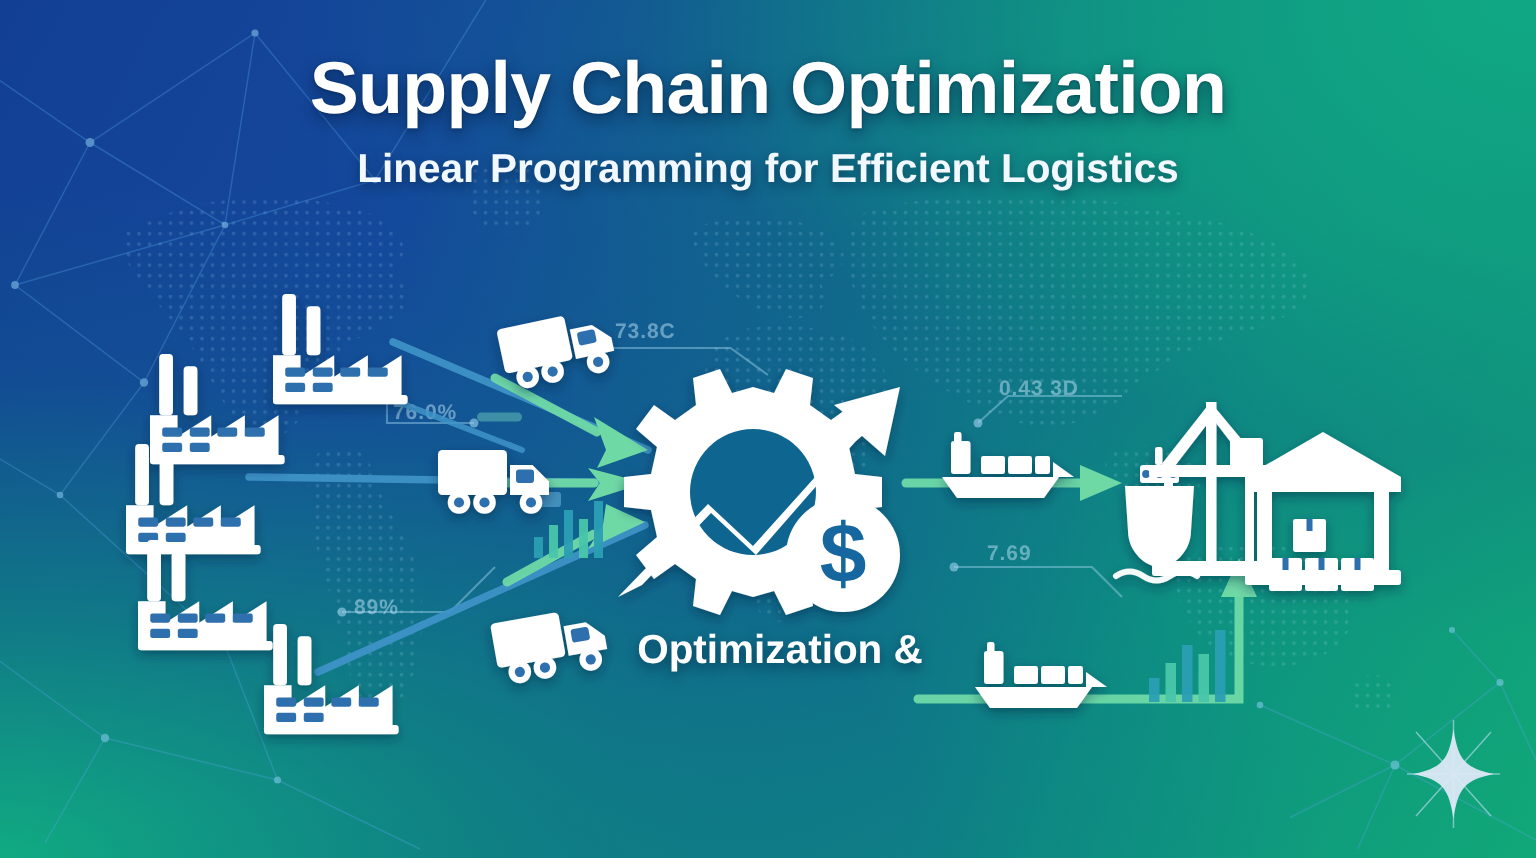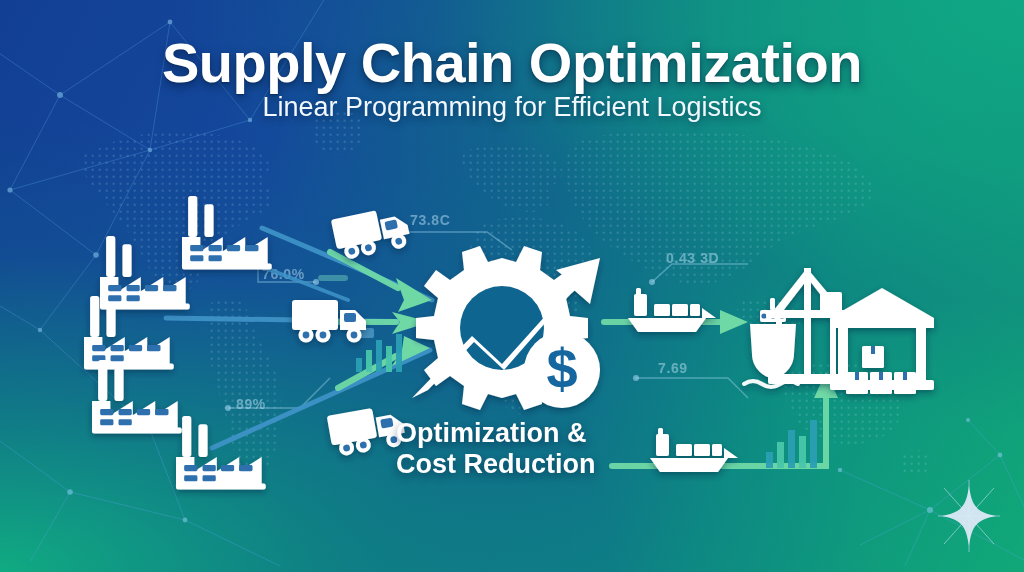--- a/index.html
+++ b/index.html
@@ -18,32 +18,32 @@
   .layer { position:absolute; inset:0; }
   .svgfill { width:100%; height:100%; display:block; }
   .dotmap { opacity:.40; }
   .constell { opacity:.62; }
 
   
   .titlewrap {
     position:absolute; left:0; right:0; top:34px; text-align:center; z-index:20;
   }
   .maintitle {
-    font-size:56px; font-weight:bold; color:#ffffff; letter-spacing:-0.5px;
+    font-size:49px; font-weight:bold; color:#ffffff; letter-spacing:-0.5px;
     text-shadow:0 4px 10px rgba(4,28,60,.55), 0 1px 2px rgba(4,28,60,.45);
     line-height:1.04;
   }
   .subtitle {
-    font-size:27px; font-weight:normal; color:#f2f8ff;
+    margin-top:12px; font-size:27px; font-weight:bold; color:#f2f8ff;
     text-shadow:0 3px 7px rgba(4,28,60,.5);
   }
 
   
   .centercap {
-    position:absolute; left:396px; top:418px; width:248px; text-align:left; z-index:22;
+    position:absolute; left:396px; top:418px; width:248px; text-align:center; z-index:22;
     font-size:27px; font-weight:bold; color:#ffffff; line-height:1.16;
     text-shadow:0 3px 8px rgba(4,28,60,.55);
   }
   .centercap div { white-space:nowrap; }
 
   
   .hud {
     position:absolute; z-index:14; font-size:14px; font-weight:bold;
     color:rgba(190,225,245,.50); letter-spacing:.6px; white-space:nowrap;
   }
@@ -373,16 +373,15 @@
     </svg>
   </div>
 
   <div class="titlewrap">
     <div class="maintitle">Supply Chain Optimization</div>
     <div class="subtitle">Linear Programming for Efficient Logistics</div>
   </div>
 
   <div class="centercap">
     <div>Optimization &amp;</div>
-    <div>Cost Reduction</div>
   </div>
 
 </div>
 
 </body></html>

